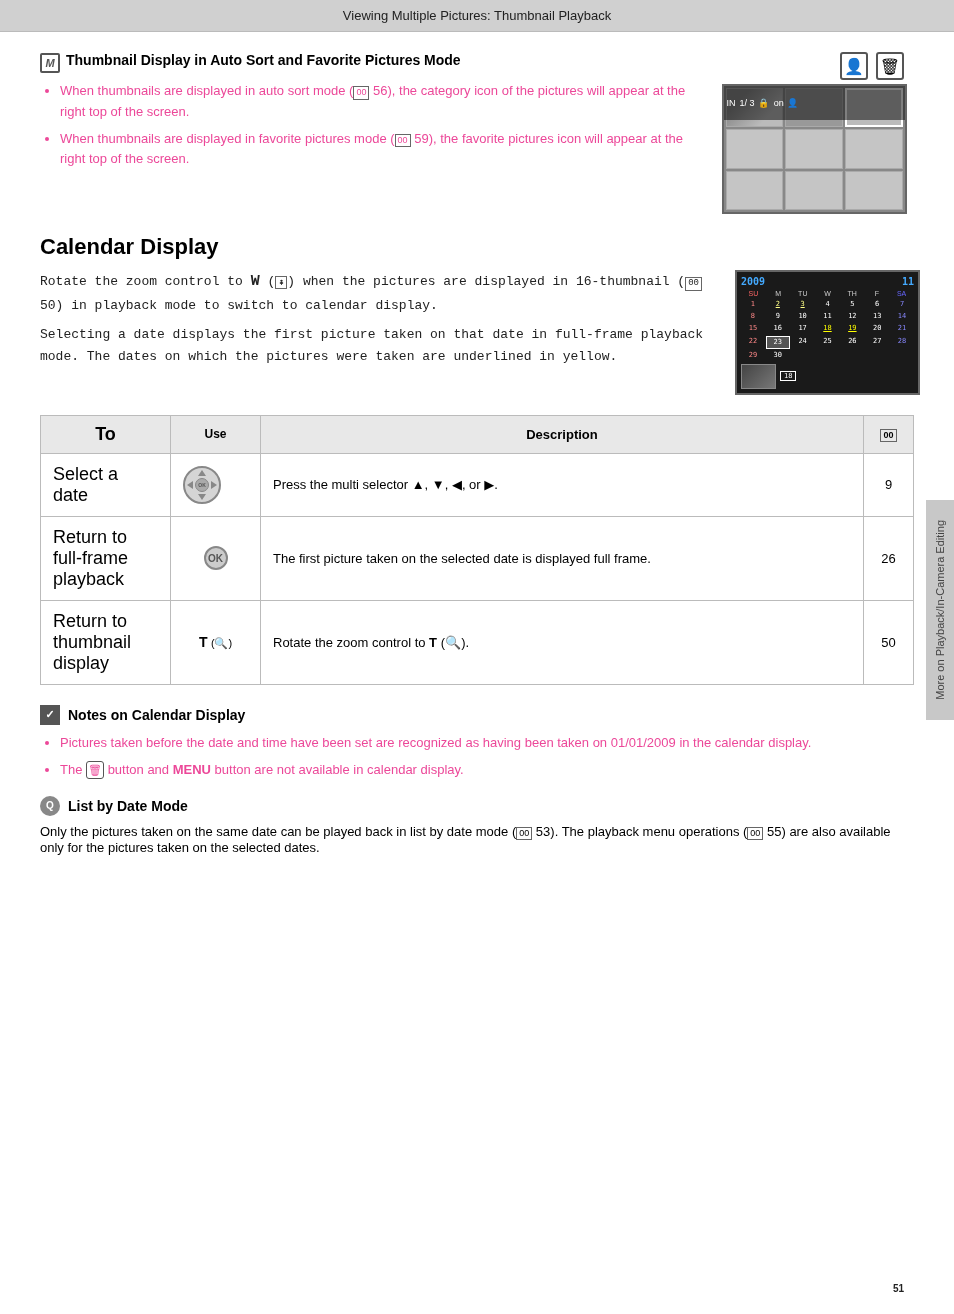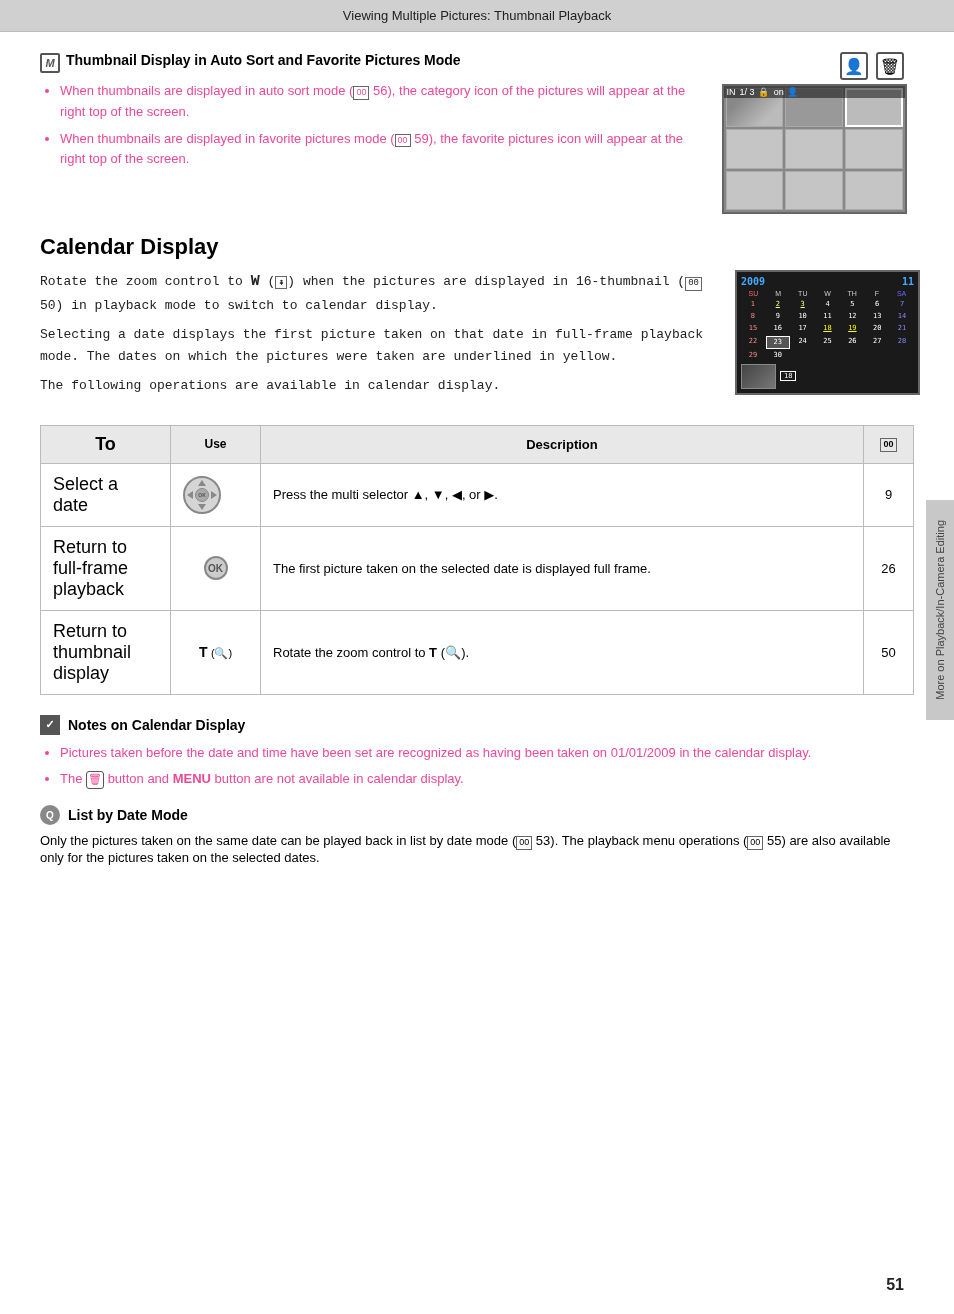--- a/index.html
+++ b/index.html
@@ -131,21 +131,21 @@
     }
     .thumb-cell.active {
       border: 2px solid #fff;
     }
     .screen-header {
       position: absolute;
       top: 0; left: 0; right: 0;
       background: rgba(0,0,0,0.5);
       color: #fff;
       font-size: 9px;
-      padding: 1px 3px;
+      padding: 12px 3px;
       display: flex;
       align-items: flex-start;
       gap: 4px;
       z-index: 2;
     }
     
     .calendar-section {
       margin-bottom: 20px;
     }
     .calendar-section-title {
@@ -336,21 +336,21 @@
       align-items: center;
       justify-content: center;
       font-size: 10px;
       margin-right: 8px;
       flex-shrink: 0;
     }
     .page-num {
       position: absolute;
       bottom: 20px;
       right: 50px;
-      font-size: 16px;
+      font-size: 10px;
       font-weight: bold;
       color: #222;
     }
     
     .selector-group {
       display: flex;
       align-items: center;
       gap: 2px;
     }
     .sel-s-circle {
@@ -467,21 +467,20 @@
     </div>
 
     <div class="calendar-section">
       <h2 class="calendar-section-title">Calendar Display</h2>
       <div class="calendar-content">
         <div class="calendar-text">
           <p>
             Rotate the zoom control to <span class="bold-W">W</span> (<span style="border:1px solid #666; font-size:10px; padding:0 2px;">⇞</span>) when the pictures are displayed in 16-thumbnail (<span class="inline-ref">00</span> 50) in playback mode to switch to calendar display.
           </p>
           <p>Selecting a date displays the first picture taken on that date in full-frame playback mode. The dates on which the pictures were taken are underlined in yellow.</p>
-          <p>The following operations are available in calendar display.</p>
         </div>
 
         <div class="cal-preview">
           <div class="cal-screen">
             <div class="cal-header-row">
               <span>2009</span>
               <span>11</span>
             </div>
             <div class="cal-days-header">
               <span>SU</span>

